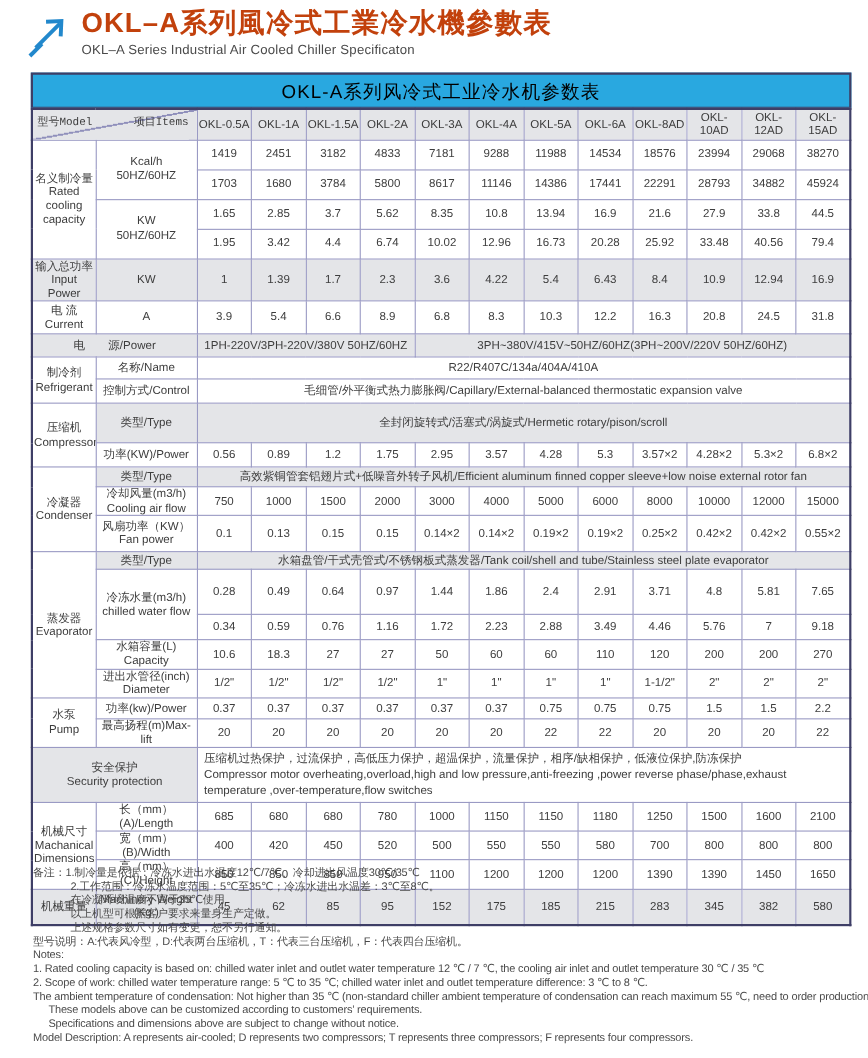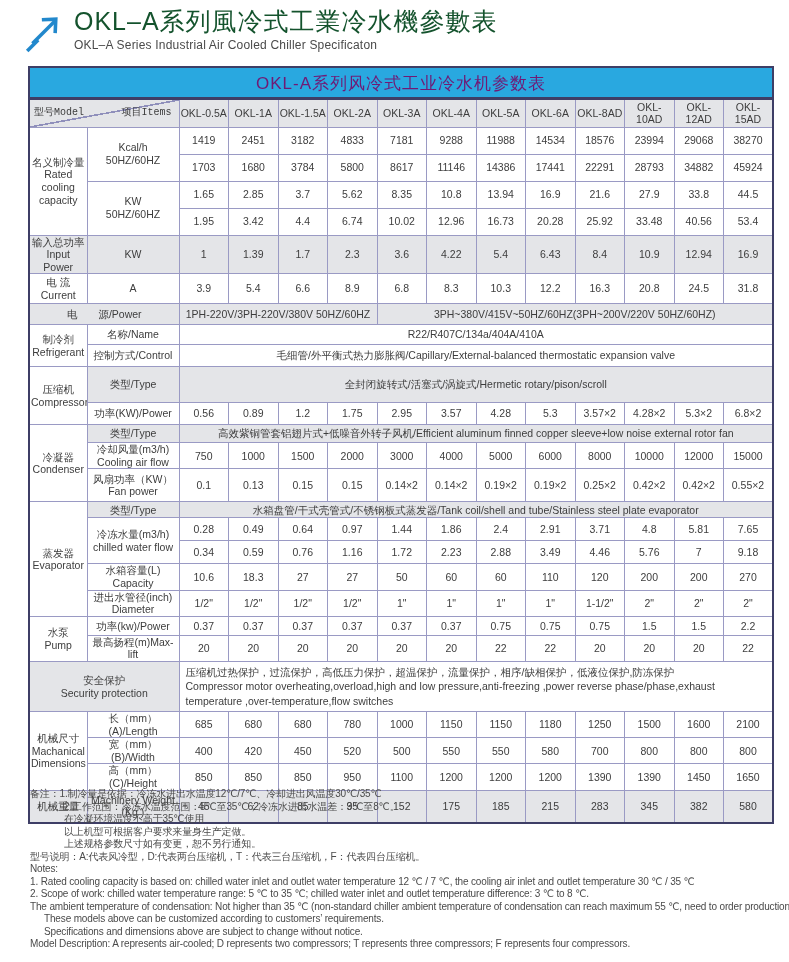--- a/index.html
+++ b/index.html
@@ -4,26 +4,26 @@
 <style>
   html,body{margin:0;padding:0;}
   body{
     width:789px;height:962px;overflow:hidden;background:#ffffff;
     font-family:"Liberation Sans","DejaVu Sans",sans-serif;color:#3d3d3d;position:relative;
   }
   
   .masthead{display:flex;align-items:flex-start;padding:7px 0 0 24px;height:52px;}
   .logo{width:42px;height:44px;flex:0 0 auto;margin-top:2px;}
   .titles{margin-left:8px;}
-  .title-cn{font-size:25px;font-weight:normal;color:#14532d;margin:0;letter-spacing:1px;line-height:28px;}
+  .title-cn{font-size:25px;font-weight:bold;color:#c2410c;margin:0;letter-spacing:1px;line-height:28px;}
   .title-en{font-size:12px;font-weight:normal;color:#4a4a4a;margin:1px 0 0;line-height:19px;letter-spacing:0.2px;}
   
   .tablewrap{position:absolute;left:28px;top:66px;width:746px;}
   .tcaption{
-    box-sizing:border-box;background:#29a8e0;color:#701a75;text-align:center;
+    box-sizing:border-box;background:#29a8e0;color:#000000;text-align:center;
     font-size:17px;height:32px;line-height:31px;letter-spacing:1px;
     border:2px solid #3e3e66;border-bottom:1px solid #3e3e66;
   }
   table.spec{border-collapse:collapse;table-layout:fixed;width:746px;border:2px solid #3e3e66;}
   table.spec td{
     border:1px solid #9a9ac4;text-align:center;vertical-align:middle;
     font-size:10.5px;line-height:1.2;white-space:pre-line;padding:0 1px;overflow:hidden;color:#3d3d3d;
   }
   td.mhead{font-size:9.5px;padding:0;}
   td.lbl{font-size:10px;}
@@ -148,21 +148,21 @@
           <td class="val">3.42</td>
           <td class="val">4.4</td>
           <td class="val">6.74</td>
           <td class="val">10.02</td>
           <td class="val">12.96</td>
           <td class="val">16.73</td>
           <td class="val">20.28</td>
           <td class="val">25.92</td>
           <td class="val">33.48</td>
           <td class="val">40.56</td>
-          <td class="val">53.4</td>
+          <td class="val">79.4</td>
         </tr>
         <tr class="sect" style="height: 29px;">
           <td class="lbl glbl cell-shade">输入总功率
 Input Power</td>
           <td class="lbl cell-shade">KW</td>
           <td class="val cell-shade">1</td>
           <td class="val cell-shade">1.39</td>
           <td class="val cell-shade">1.7</td>
           <td class="val cell-shade">2.3</td>
           <td class="val cell-shade">3.6</td>
@@ -264,21 +264,21 @@
           <td class="val">0.42×2</td>
           <td class="val">0.42×2</td>
           <td class="val">0.55×2</td>
         </tr>
         <tr class="sect" style="height: 16px;">
           <td rowspan="5" class="lbl glbl">蒸发器
 Evaporator</td>
           <td class="lbl cell-shade">类型/Type</td>
           <td colspan="12" class="spn cell-shade">水箱盘管/干式壳管式/不锈钢板式蒸发器/Tank coil/shell and tube/Stainless steel plate evaporator</td>
         </tr>
-        <tr style="height: 23px;">
+        <tr style="height: 41px;">
           <td rowspan="2" class="lbl">冷冻水量(m3/h)
 chilled water flow</td>
           <td class="val">0.28</td>
           <td class="val">0.49</td>
           <td class="val">0.64</td>
           <td class="val">0.97</td>
           <td class="val">1.44</td>
           <td class="val">1.86</td>
           <td class="val">2.4</td>
           <td class="val">2.91</td>

